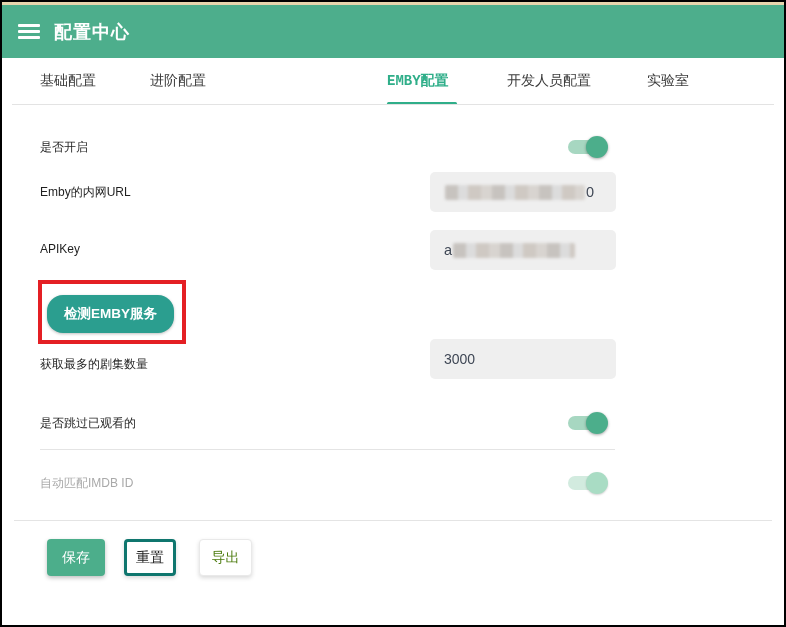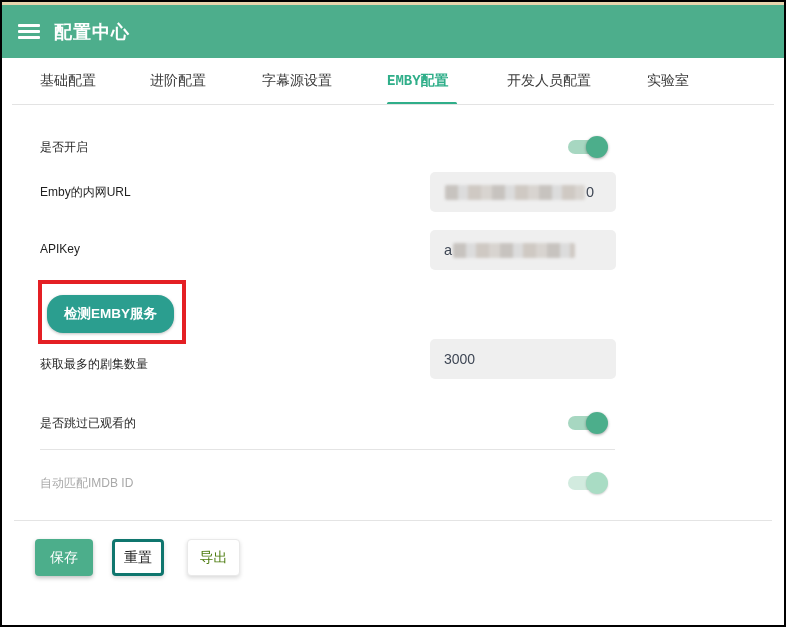--- a/index.html
+++ b/index.html
@@ -56,20 +56,21 @@
     box-shadow:0 1px 3px rgba(0,0,0,.25);
     font-family:"Liberation Sans","DejaVu Sans",sans-serif;
   }
 
   .mid-divider { position:absolute; left:38px; top:447px; width:575px; height:1px; background:#e4e4e4; }
   .bottom-divider { position:absolute; left:12px; top:518px; right:12px; height:1px; background:#e4e4e4; }
 
   .action-btn {
     position:absolute; top:537px; height:37px; border-radius:4px; font-size:14px; cursor:pointer;
     font-family:Liberation Serif, serif;
+    margin-left:12px;
   }
   .btn-save { left:33px; width:58px; background:#4cae8b; color:#fff; border:none; box-shadow:0 2px 4px rgba(0,0,0,.25); }
   .btn-reset { left:110px; width:52px; background:#fff; color:#1c1c1c; border:3px solid #0f766e; box-shadow:0 2px 4px rgba(0,0,0,.15); }
   .btn-export { left:185px; width:53px; background:#fff; color:#4d7c0f; border:1px solid #e9e9e9; box-shadow:0 2px 4px rgba(0,0,0,.15); }
 </style>
 </head>
 <body>
 
 <div class="page">
   <div class="top-strip"></div>
@@ -79,21 +80,20 @@
       <span></span>
         <span></span>
         <span></span>
     </div>
     <div class="appbar-title">配置中心</div>
   </div>
 
   <div class="tabbar">
     <div class="tab" style="left:38px">基础配置</div>
     <div class="tab" style="left:148px">进阶配置</div>
-    <div class="tab" style="left:260px">字幕源设置</div>
     <div class="tab active" style="left:385px">EMBY配置</div>
     <div class="tab" style="left:505px">开发人员配置</div>
     <div class="tab" style="left:645px">实验室</div>
   </div>
   <div class="tab-underline" style="left:385px; width:70px;"></div>
   <div class="tabbar-divider"></div>
 
   <div class="label" style="top:137px">是否开启</div>
   <div class="switch" style="top:134px">
     <div class="track"></div>

